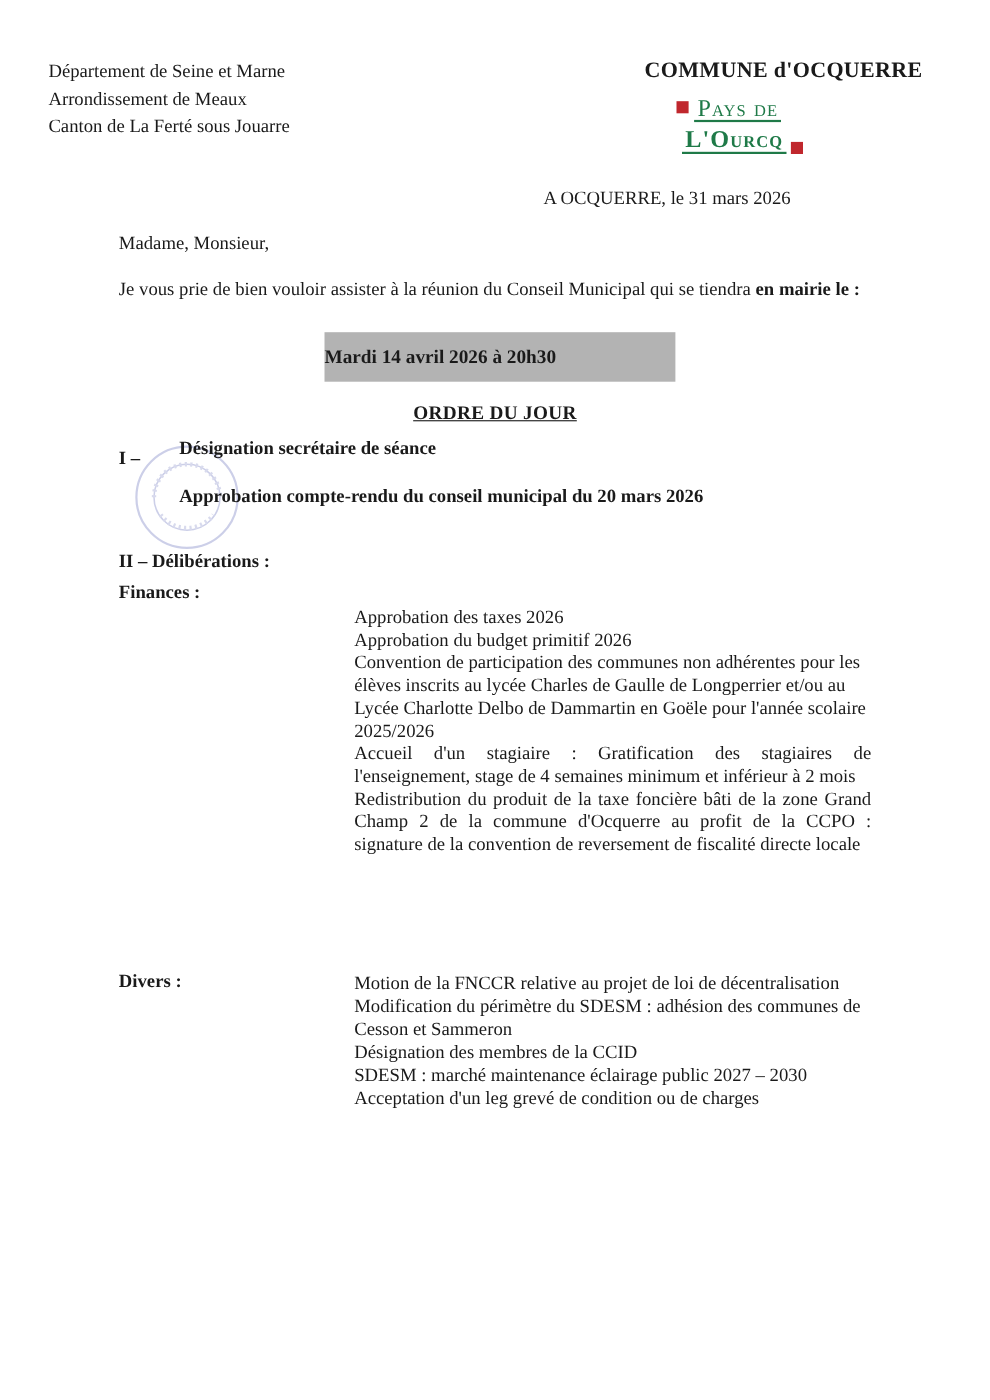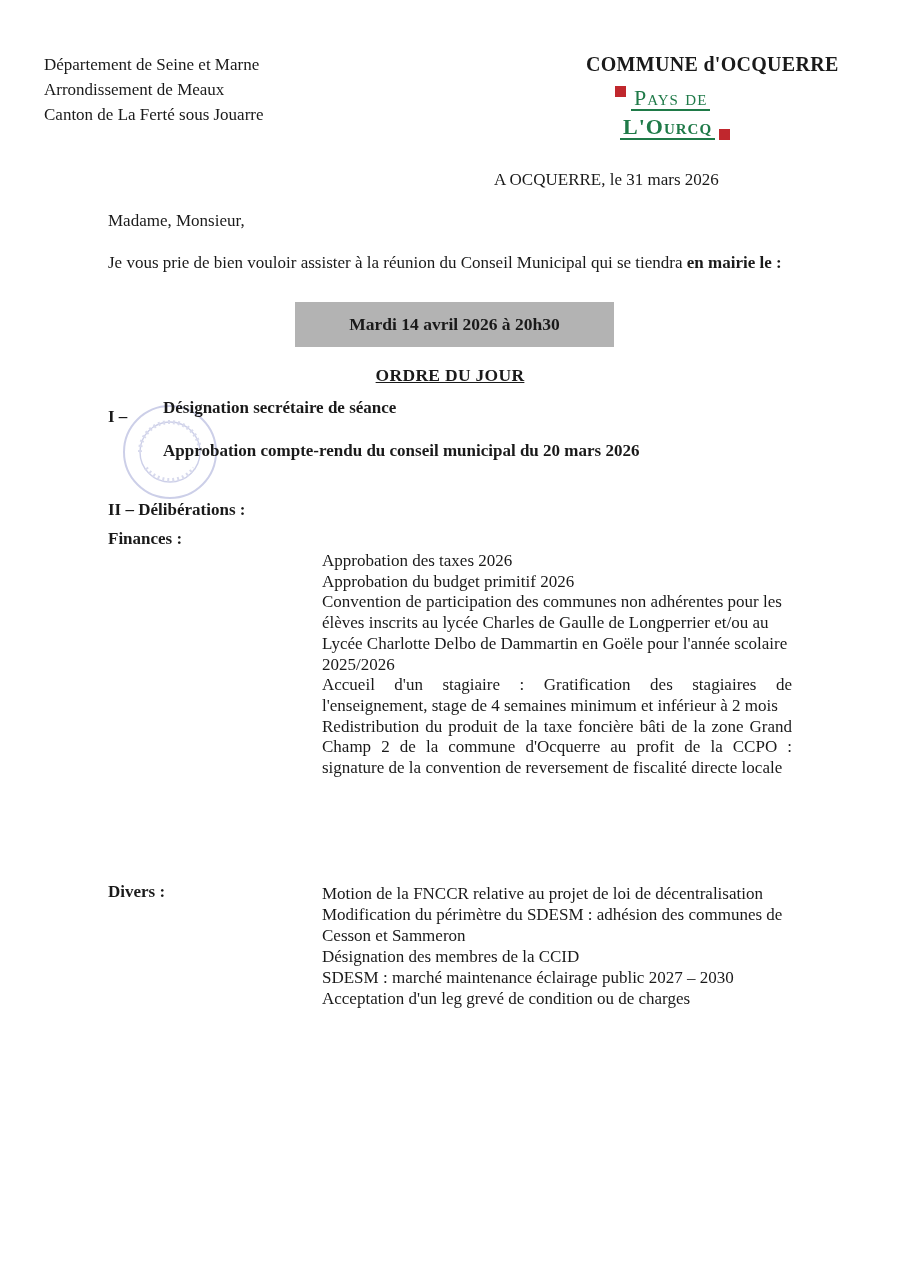--- a/index.html
+++ b/index.html
@@ -9,40 +9,40 @@
     background:#ffffff;
     font-family:"Liberation Serif","DejaVu Serif",serif;
     color:#1a1a1a;
     overflow:hidden;
     margin:0 auto;
   }
   .abs{position:absolute;}
   .header-left{left:44px;top:52px;font-size:17px;line-height:25px;}
   .commune-title{left:586px;top:53px;font-size:20px;font-weight:bold;letter-spacing:.3px;}
   .logo{left:615px;top:86px;width:140px;color:var(--logo_green,#1f7a48);}
-  .logo-row1,.logo-row2{display:flex;align-items:flex-start;}
+  .logo-row1,.logo-row2{display:flex;align-items:center;}
   .logo-row2{margin-top:4px;margin-left:5px;align-items:flex-end;font-weight:bold;}
   .logo-text{
     font-variant:small-caps;
     font-size:22px;line-height:23px;
     letter-spacing:1px;
     border-bottom:2px solid var(--logo_green,#1f7a48);
     padding:0 3px 0 3px;
     white-space:nowrap;
   }
   .logo-sq{width:11px;height:11px;background:var(--logo_red,#c0272d);display:inline-block;flex:0 0 auto;}
   .sq1{margin-right:5px;margin-bottom:3px;}
   .sq2{margin-left:4px;margin-top:3px;}
   .dateline{left:494px;top:170px;font-size:17px;}
   .salutation{left:108px;top:211px;font-size:17px;}
   .intro{left:108px;top:252px;width:684px;margin:0;font-size:17px;line-height:21px;text-align:justify;}
   .meeting-box{
     left:295px;top:302px;width:319px;height:45px;
     background:var(--box_gray,#b3b3b3);
-    display:flex;align-items:center;justify-content:center;
+    display:flex;align-items:center;
     font-size:17.5px;font-weight:bold;
   }
   .agenda-title{left:0;top:365px;width:900px;text-align:center;font-size:17.5px;font-weight:bold;}
   .agenda-title .underlined{text-decoration:underline;letter-spacing:.3px;}
   .stamp{left:120px;top:398px;opacity:.38;pointer-events:none;}
   .sec1-num{left:108px;top:407px;font-size:17px;font-weight:bold;}
   .sec1-l1{left:163px;top:398px;font-size:17px;font-weight:bold;}
   .sec1-l2{left:163px;top:441px;font-size:17px;font-weight:bold;}
   .sec2{left:108px;top:500px;font-size:17px;font-weight:bold;}
   .fin-label{left:108px;top:529px;font-size:17px;font-weight:bold;}

